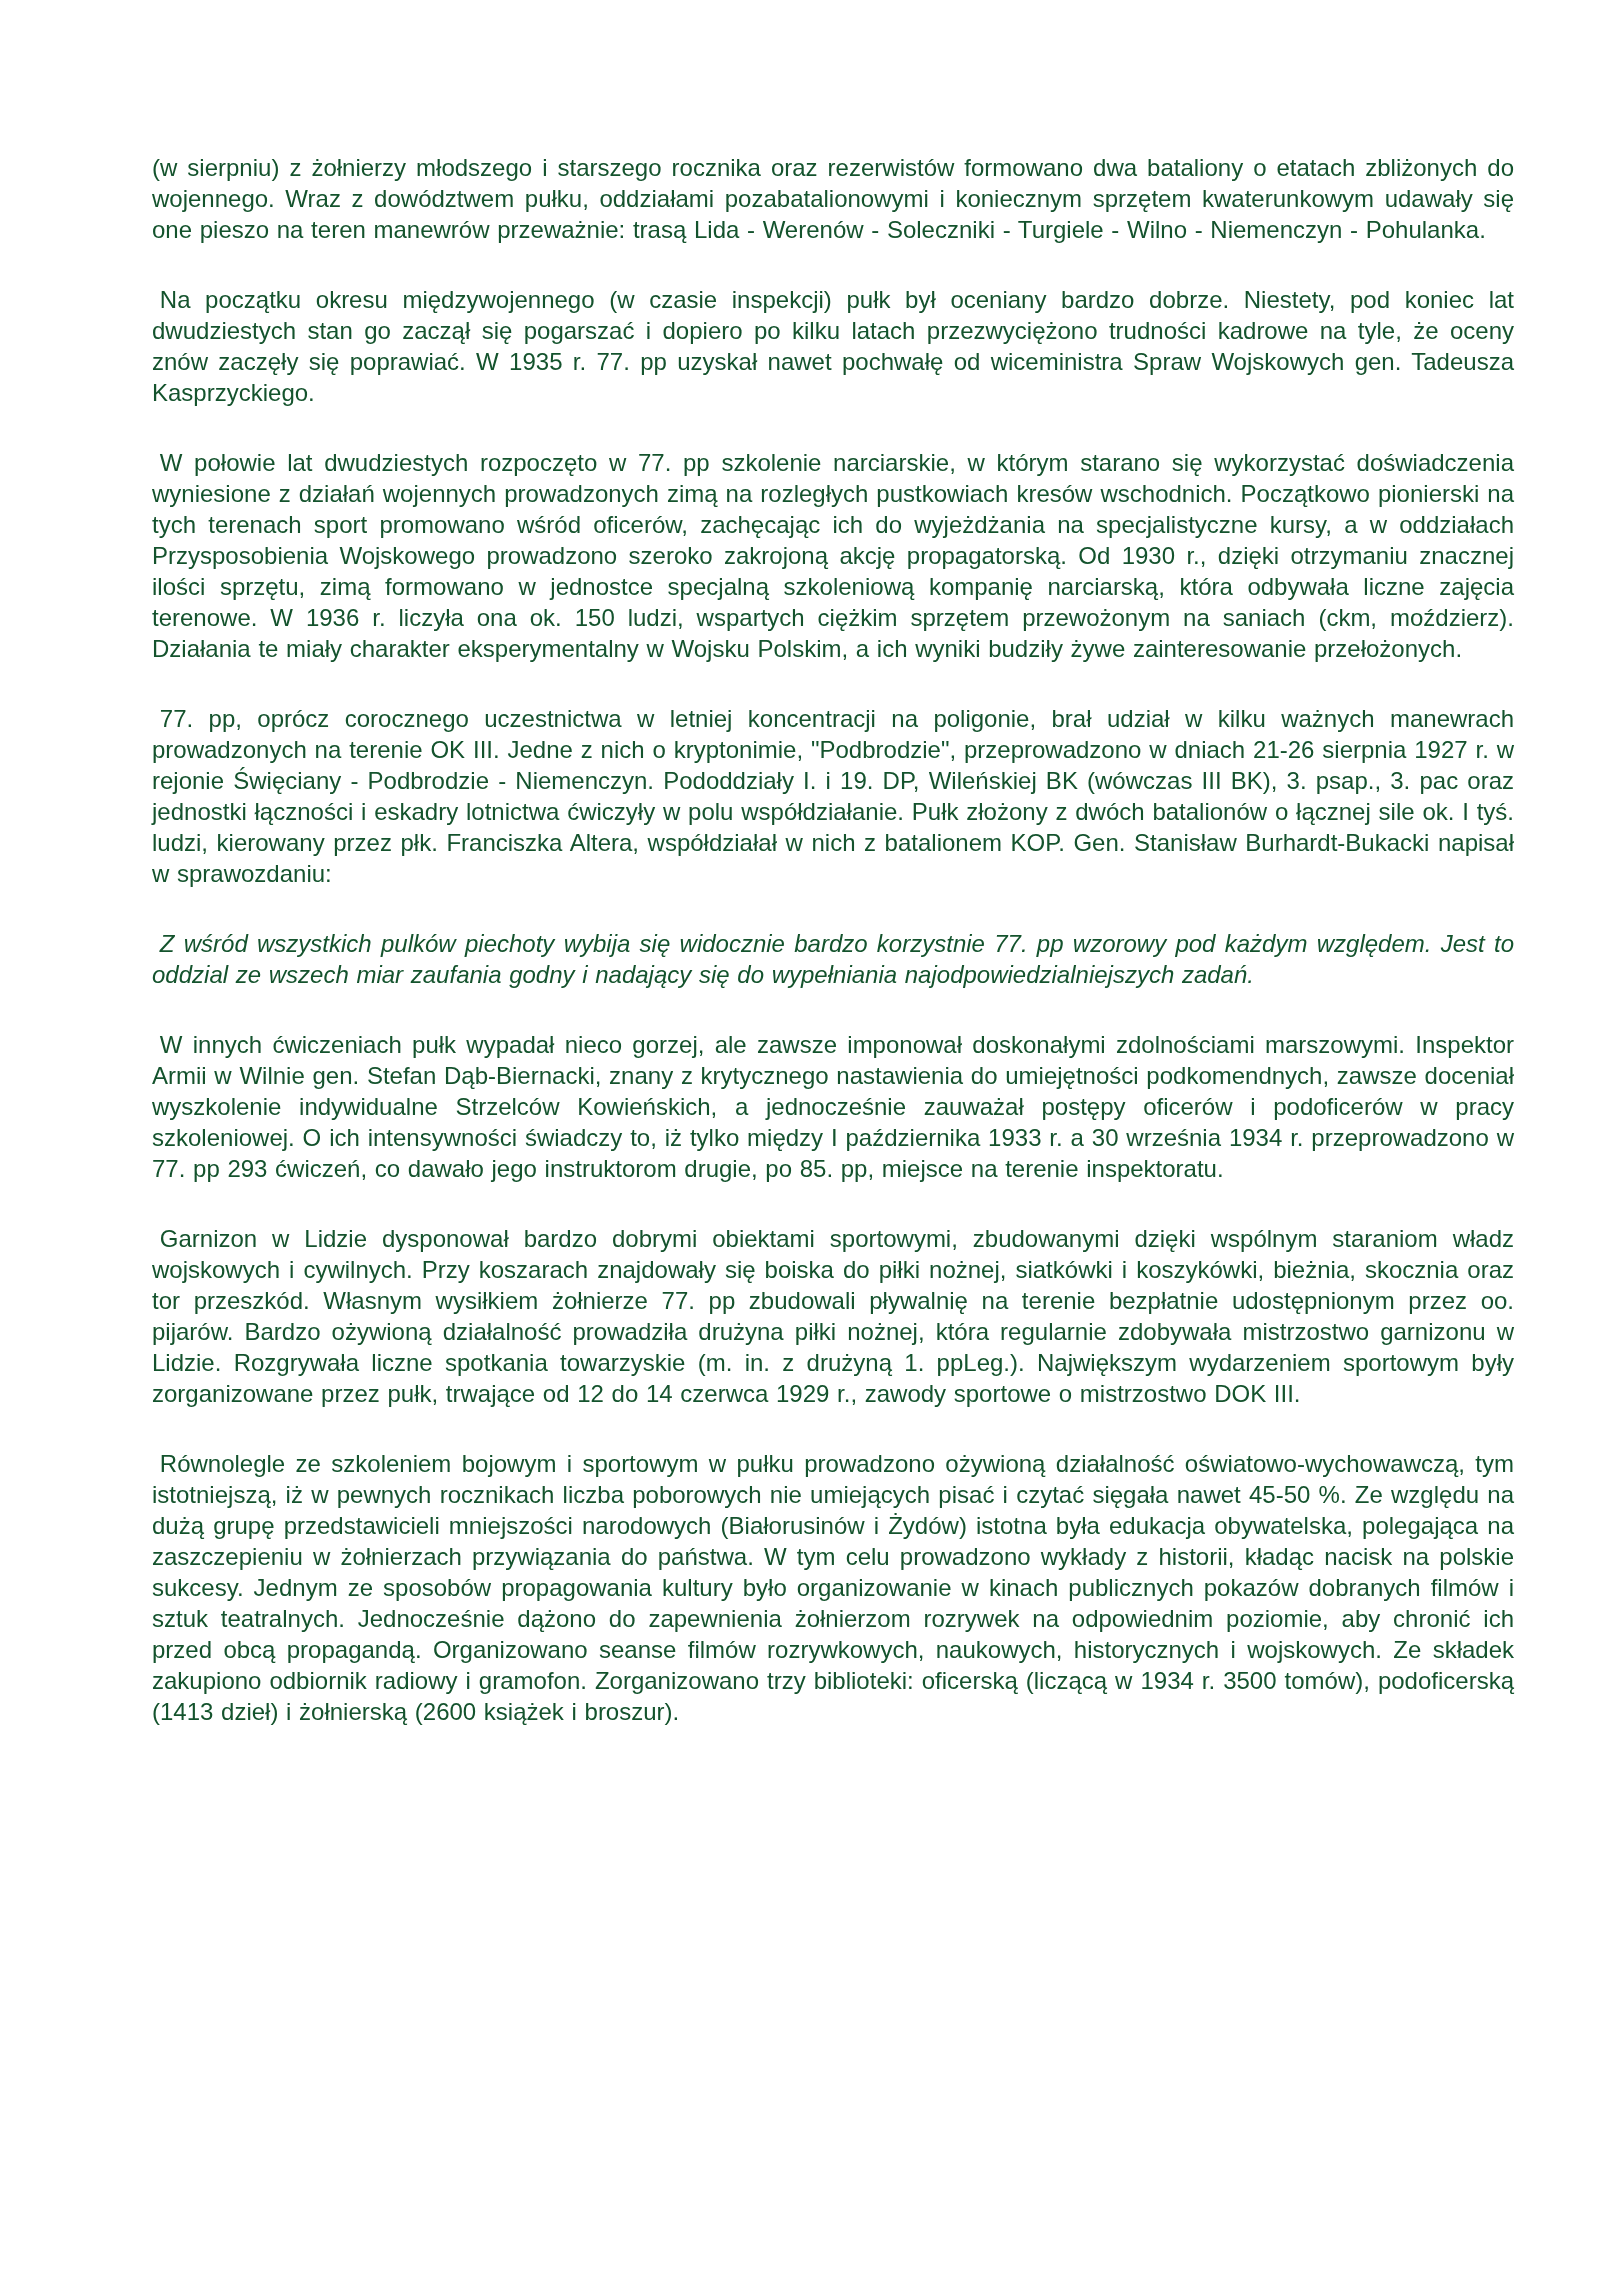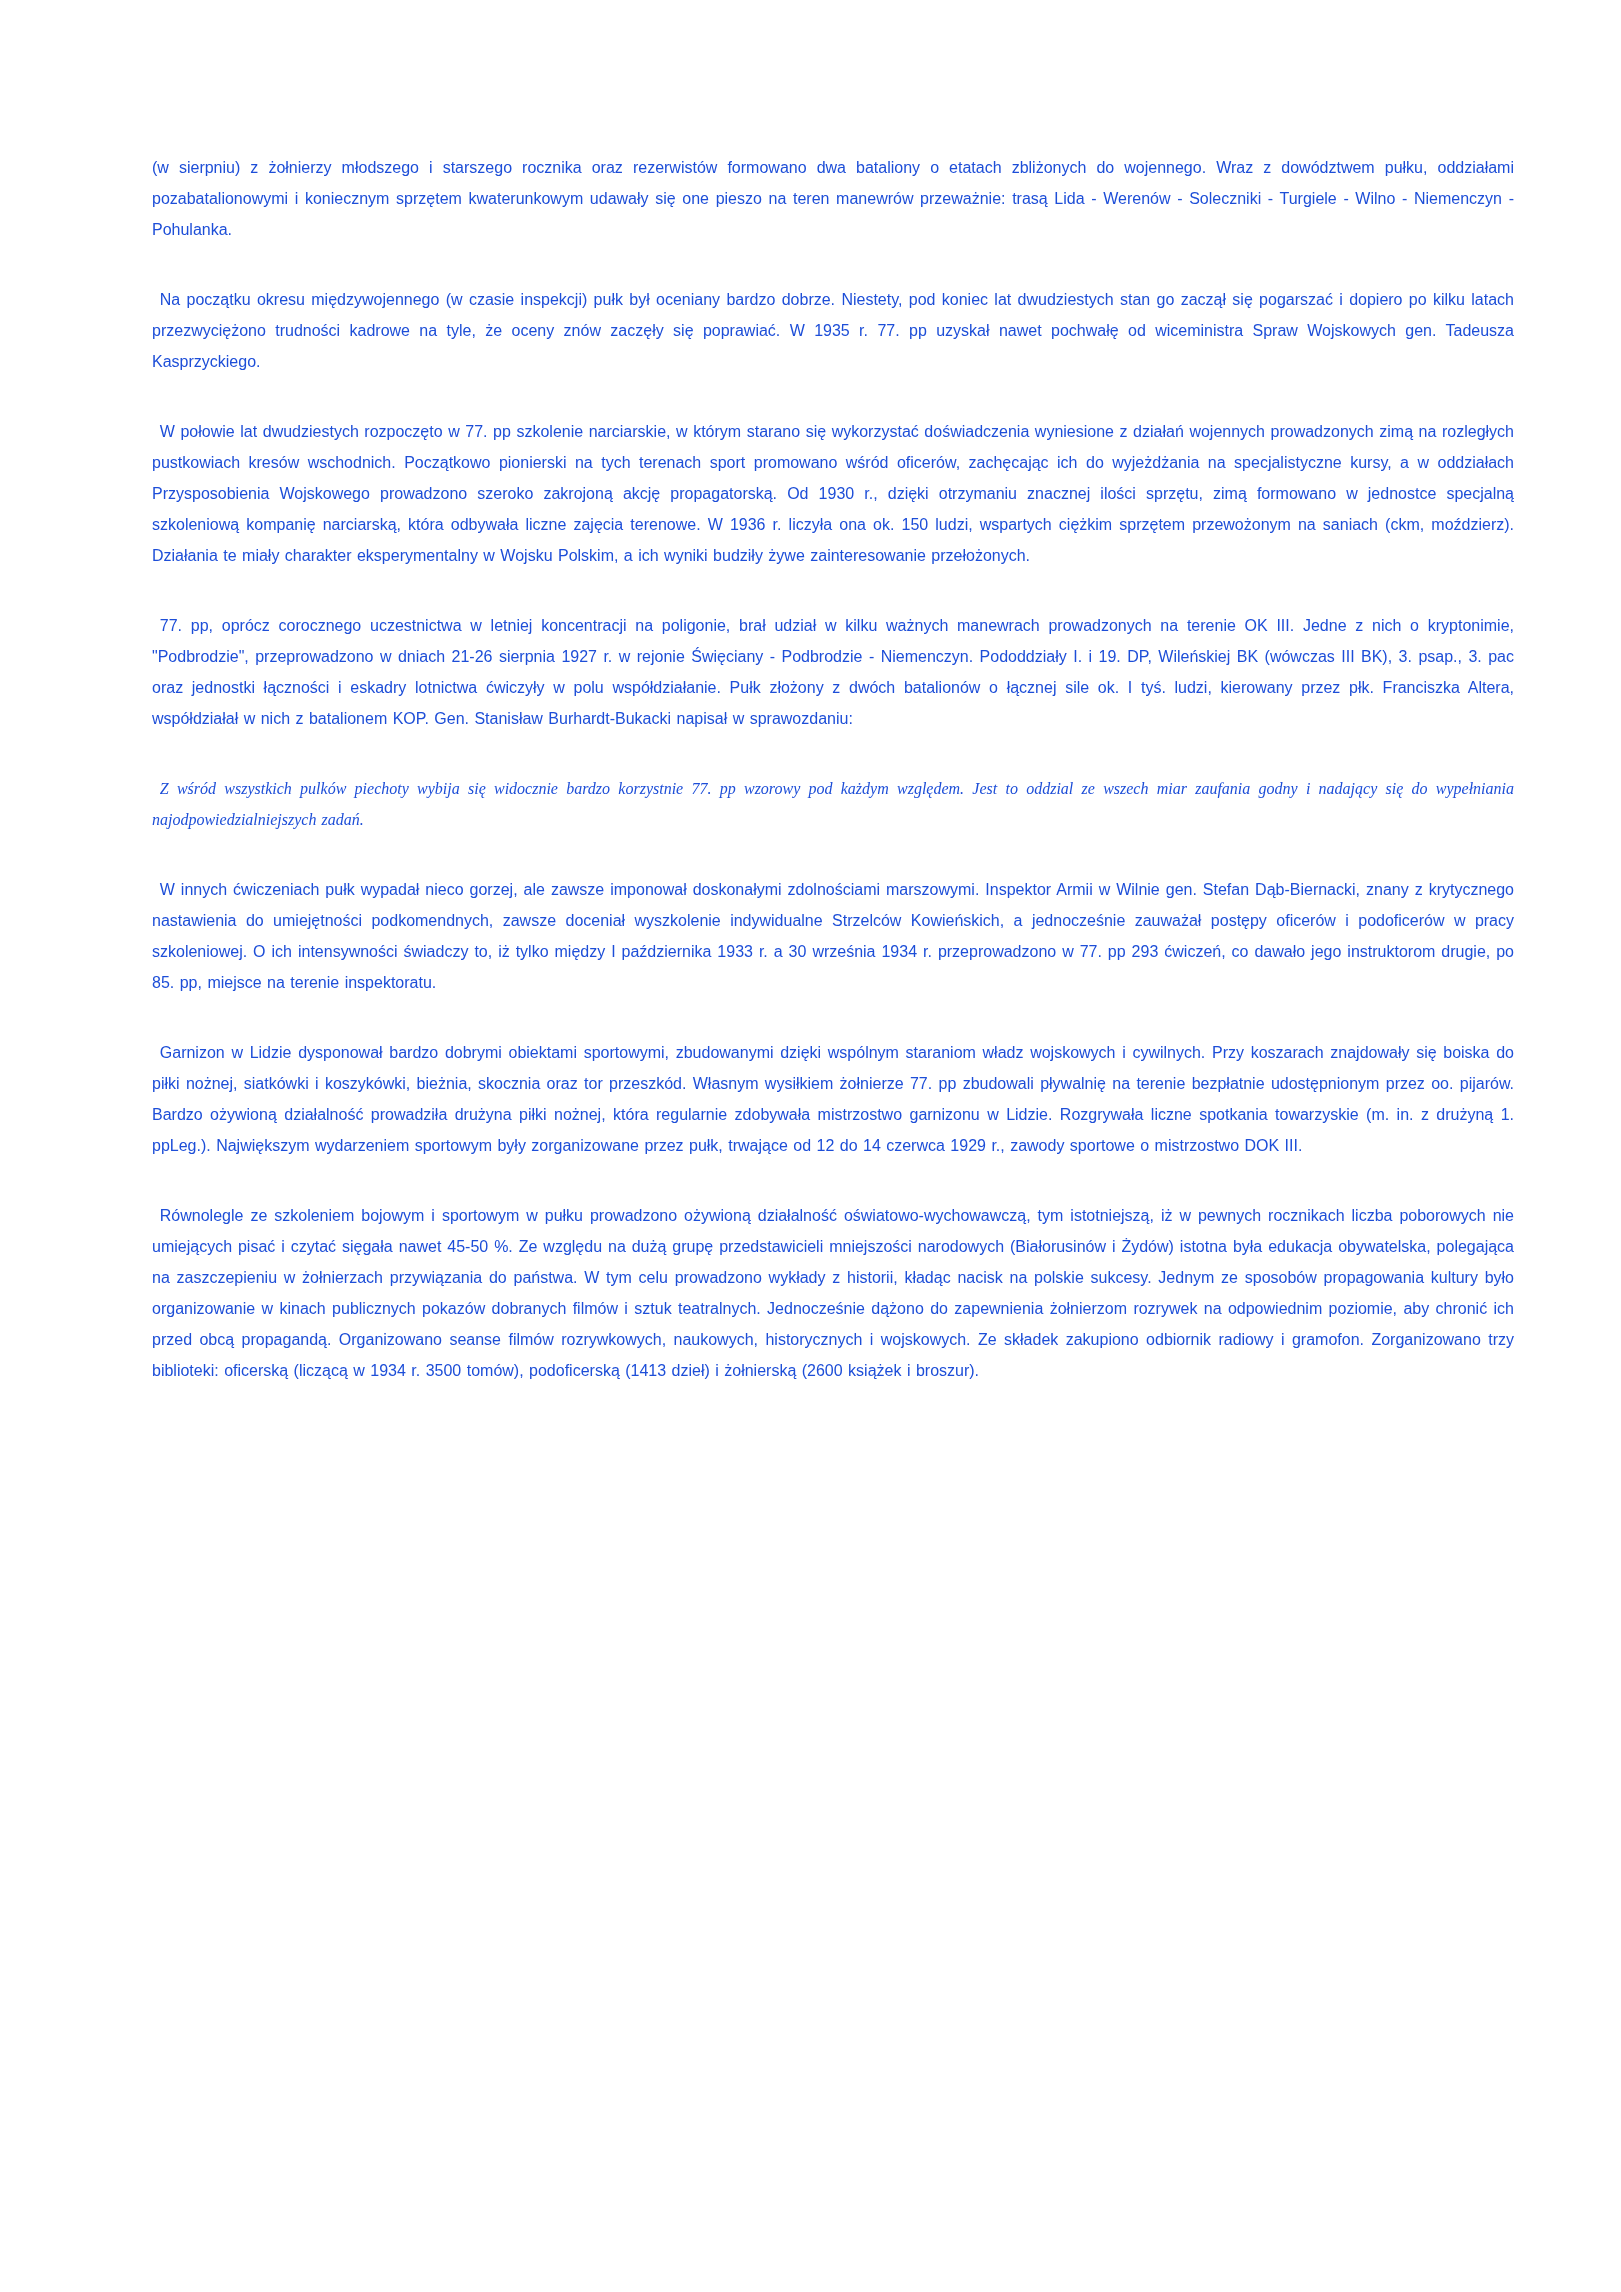--- a/index.html
+++ b/index.html
@@ -15,33 +15,32 @@
   .page {
     box-sizing: border-box;
     width: 1621px;
     height: 2293px;
     padding: 152px 107px 0 152px;
     background: #ffffff;
   }
   p.para {
     margin: 0 0 39px 0;
     font-family: "Liberation Sans", "DejaVu Sans", sans-serif;
-    font-size: 16px;
+    font-size: 24px;
     line-height: 31px;
-    color: #1d4ed8;
+    color: #14532d;
     text-align: justify;
     text-indent: 7.8px;
     word-spacing: 1px;
   }
   p.para.first {
     text-indent: 0;
   }
   p.para.quote {
     font-style: italic;
-    font-family: Liberation Serif, serif;
   }
 </style>
 </head>
 <body>
 
 <main class="page">
   <p class="para first">(w sierpniu) z żołnierzy młodszego i starszego rocznika oraz rezerwistów formowano dwa bataliony o etatach zbliżonych do wojennego. Wraz z dowództwem pułku, oddziałami pozabatalionowymi i koniecznym sprzętem kwaterunkowym udawały się one pieszo na teren manewrów przeważnie: trasą Lida - Werenów - Soleczniki - Turgiele - Wilno - Niemenczyn - Pohulanka.</p>
   <p class="para">Na początku okresu międzywojennego (w czasie inspekcji) pułk był oceniany bardzo dobrze. Niestety, pod koniec lat dwudziestych stan go zaczął się pogarszać i dopiero po kilku latach przezwyciężono trudności kadrowe na tyle, że oceny znów zaczęły się poprawiać. W 1935 r. 77. pp uzyskał nawet pochwałę od wiceministra Spraw Wojskowych gen. Tadeusza Kasprzyckiego.</p>
   <p class="para">W połowie lat dwudziestych rozpoczęto w 77. pp szkolenie narciarskie, w którym starano się wykorzystać doświadczenia wyniesione z działań wojennych prowadzonych zimą na rozległych pustkowiach kresów wschodnich. Początkowo pionierski na tych terenach sport promowano wśród oficerów, zachęcając ich do wyjeżdżania na specjalistyczne kursy, a w oddziałach Przysposobienia Wojskowego prowadzono szeroko zakrojoną akcję propagatorską. Od 1930 r., dzięki otrzymaniu znacznej ilości sprzętu, zimą formowano w jednostce specjalną szkoleniową kompanię narciarską, która odbywała liczne zajęcia terenowe. W 1936 r. liczyła ona ok. 150 ludzi, wspartych ciężkim sprzętem przewożonym na saniach (ckm, moździerz). Działania te miały charakter eksperymentalny w Wojsku Polskim, a ich wyniki budziły żywe zainteresowanie przełożonych.</p>
   <p class="para">77. pp, oprócz corocznego uczestnictwa w letniej koncentracji na poligonie, brał udział w kilku ważnych manewrach prowadzonych na terenie OK III. Jedne z nich o kryptonimie, "Podbrodzie", przeprowadzono w dniach 21-26 sierpnia 1927 r. w rejonie Święciany - Podbrodzie - Niemenczyn. Pododdziały I. i 19. DP, Wileńskiej BK (wówczas III BK), 3. psap., 3. pac oraz jednostki łączności i eskadry lotnictwa ćwiczyły w polu współdziałanie. Pułk złożony z dwóch batalionów o łącznej sile ok. I tyś. ludzi, kierowany przez płk. Franciszka Altera, współdziałał w nich z batalionem KOP. Gen. Stanisław Burhardt-Bukacki napisał w sprawozdaniu:</p>

